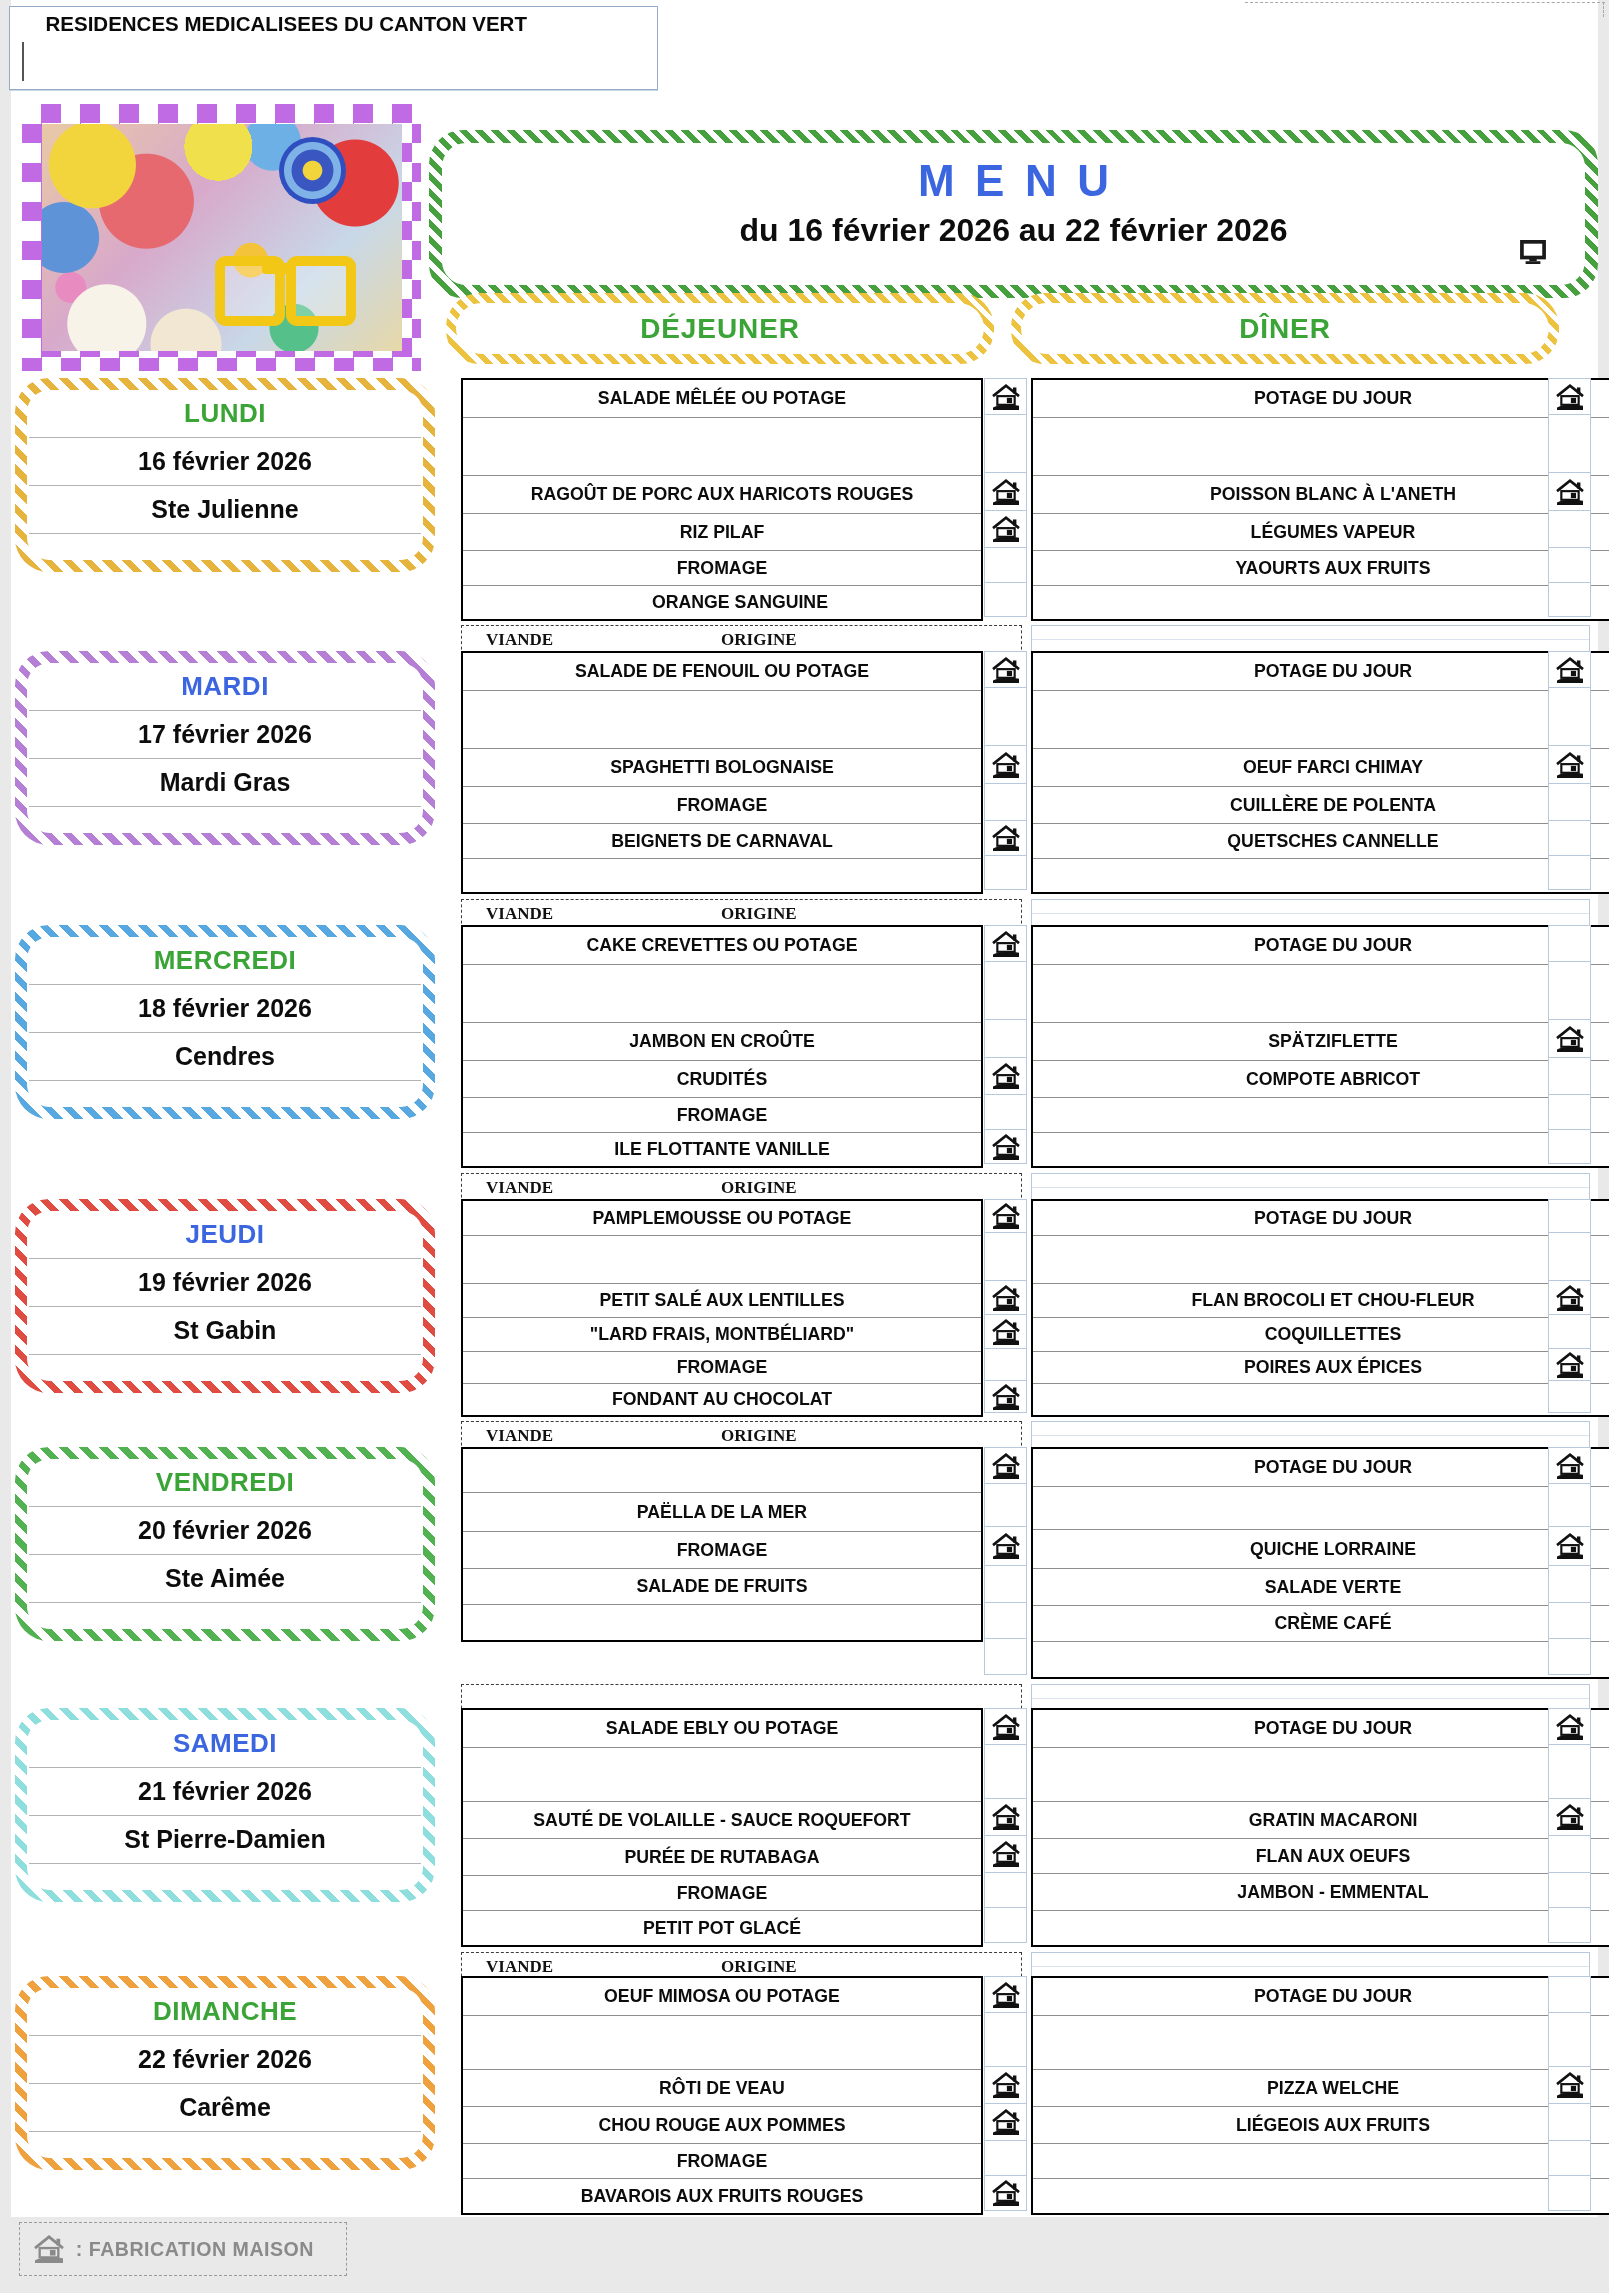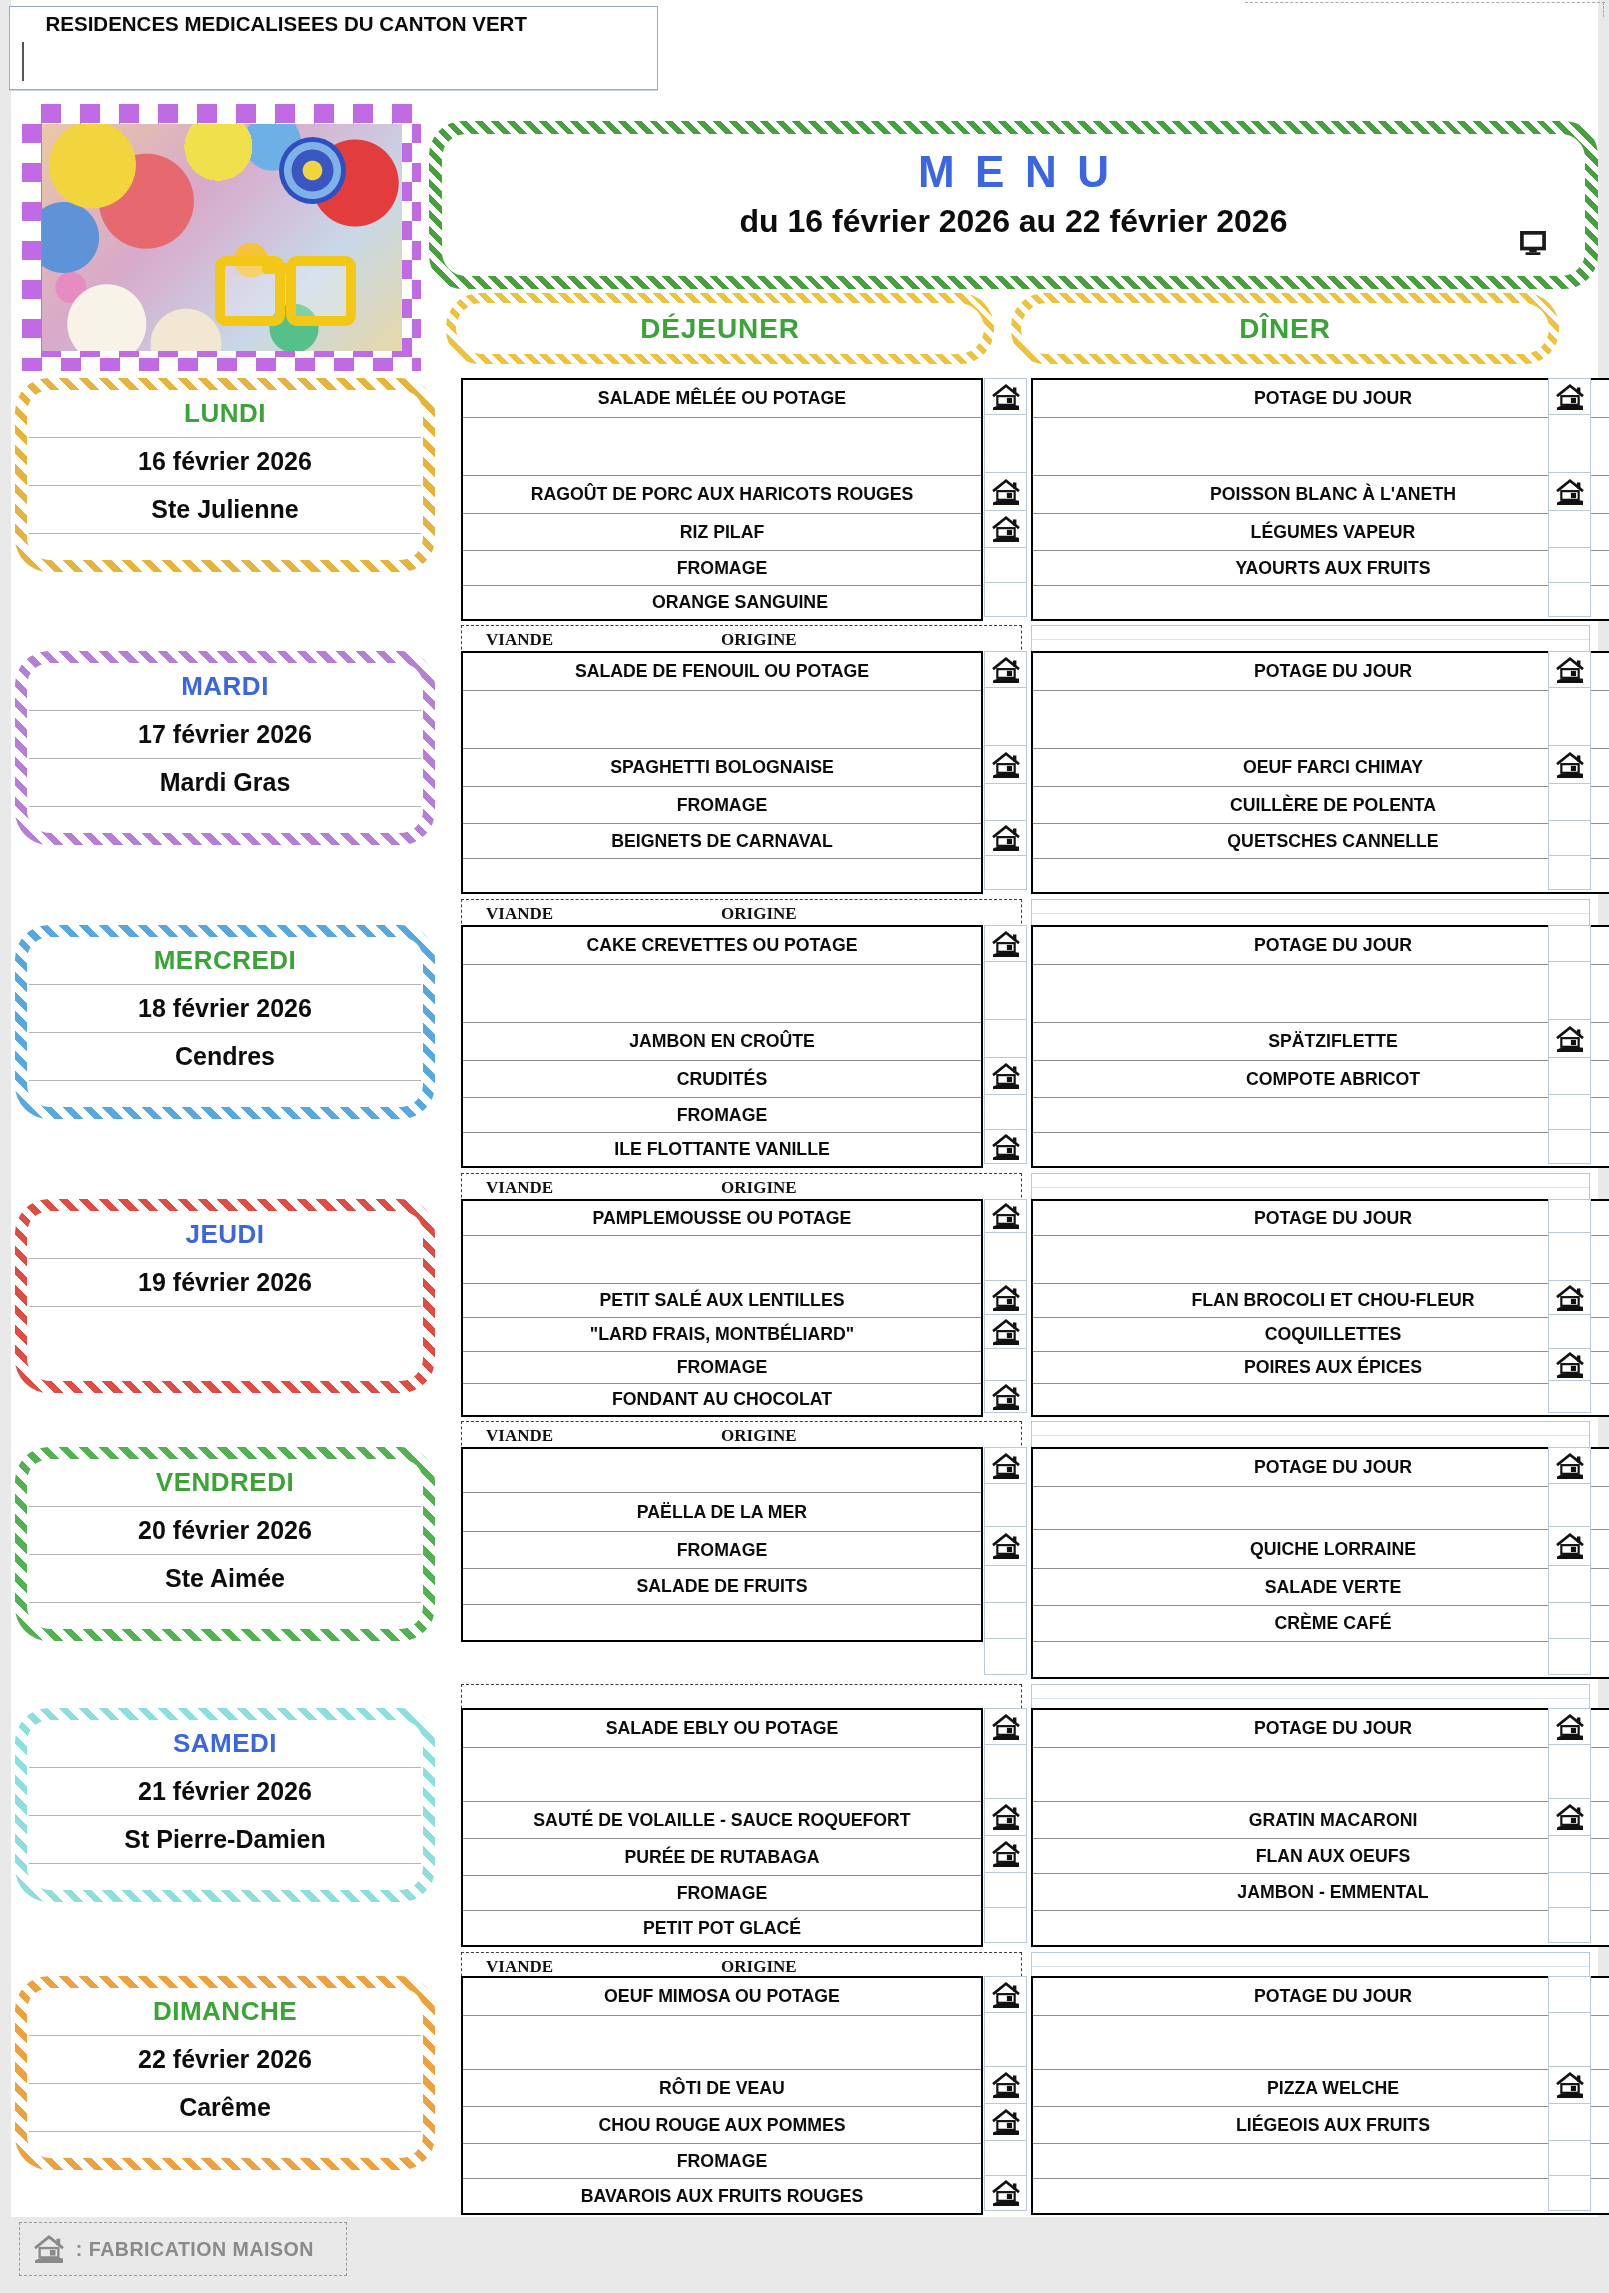--- a/index.html
+++ b/index.html
@@ -49,21 +49,21 @@
   #photo .glasses .lens{position:absolute;top:0;width:50px;height:50px;border:10.3px solid #f2c715;border-radius:11.2px;background:rgba(255,255,255,.25);}
   #photo .glasses .l1{left:0;}
   #photo .glasses .l2{left:71px;}
   #photo .glasses .bridge{position:absolute;left:47px;top:7.5px;width:28px;height:10.3px;background:#f2c715;border-radius:3.7px;}
   #photo .spiral{position:absolute;left:66%;top:6%;width:67px;height:67px;border-radius:50%;
      background:radial-gradient(circle at 50% 50%, #f2d53c 0 9.3px, #3a56c0 10.3px 20.5px, #7fb3e8 21.4px 28px, #2f4fc0 29px 34px);}
 
   
   .stripebox{position:absolute;box-sizing:border-box;}
   .stripebox .inner{position:absolute;inset:12px;background:#fff;border-radius:22.4px;}
-  #menu-banner{left:429px;top:121px;width:1169px;height:168px;border-radius:34px;
+  #menu-banner{left:429px;top:130px;width:1169px;height:168px;border-radius:34px;
      background:repeating-linear-gradient(45deg,#ffffff 0 5.6px,#45a03d 5.6px 11.2px);}
   #menu-banner .inner{inset:13px;border-radius:24px;text-align:center;}
   #menu-title{margin-top:13px;font-size:44px;font-weight:700;color:#3b66e0;letter-spacing:20.5px;text-indent:20.5px;}
   #menu-dates{margin-top:5.6px;font-size:32px;font-weight:700;color:#0d0d0d;}
   #monitor-icon{position:absolute;right:39px;top:97px;width:26px;height:24px;}
 
   
   .meal-header{border-radius:34px;height:71px;background:repeating-linear-gradient(45deg,#ffffff 0 5.6px,#ecc23e 5.6px 11.2px);}
   .meal-header .inner{inset:10.3px;border-radius:26px;display:flex;align-items:center;justify-content:center;
      font-size:28px;font-weight:700;color:#3aa437;letter-spacing:0.9px;}
@@ -438,20 +438,23 @@
     </div>
     <div class="day-band" style="top: 1199px;">
     <div class="day-card" style="--c: #e04b42; --t: #3b66e0;">
       <div class="inner">
         <div class="row">
             <span class="day-name">JEUDI</span>
           </div>
         <div class="row">
             <span class="day-date">19 février 2026</span>
           </div>
+        <div class="row">
+            <span class="day-saint">St Gabin</span>
+          </div>
         <div class="row"></div>
       </div>
     </div>
     <div class="meal-table lunch">
         <div class="meal-row" style="height: 34px;">PAMPLEMOUSSE OU POTAGE</div>
         <div class="meal-row" style="height: 48px;"></div>
         <div class="meal-row" style="height: 34px;">PETIT SALÉ AUX LENTILLES</div>
         <div class="meal-row" style="height: 34px;">"LARD FRAIS, MONTBÉLIARD"</div>
         <div class="meal-row" style="height: 32px;">FROMAGE</div>
         <div class="meal-row" style="height: 32px;">FONDANT AU CHOCOLAT</div>

